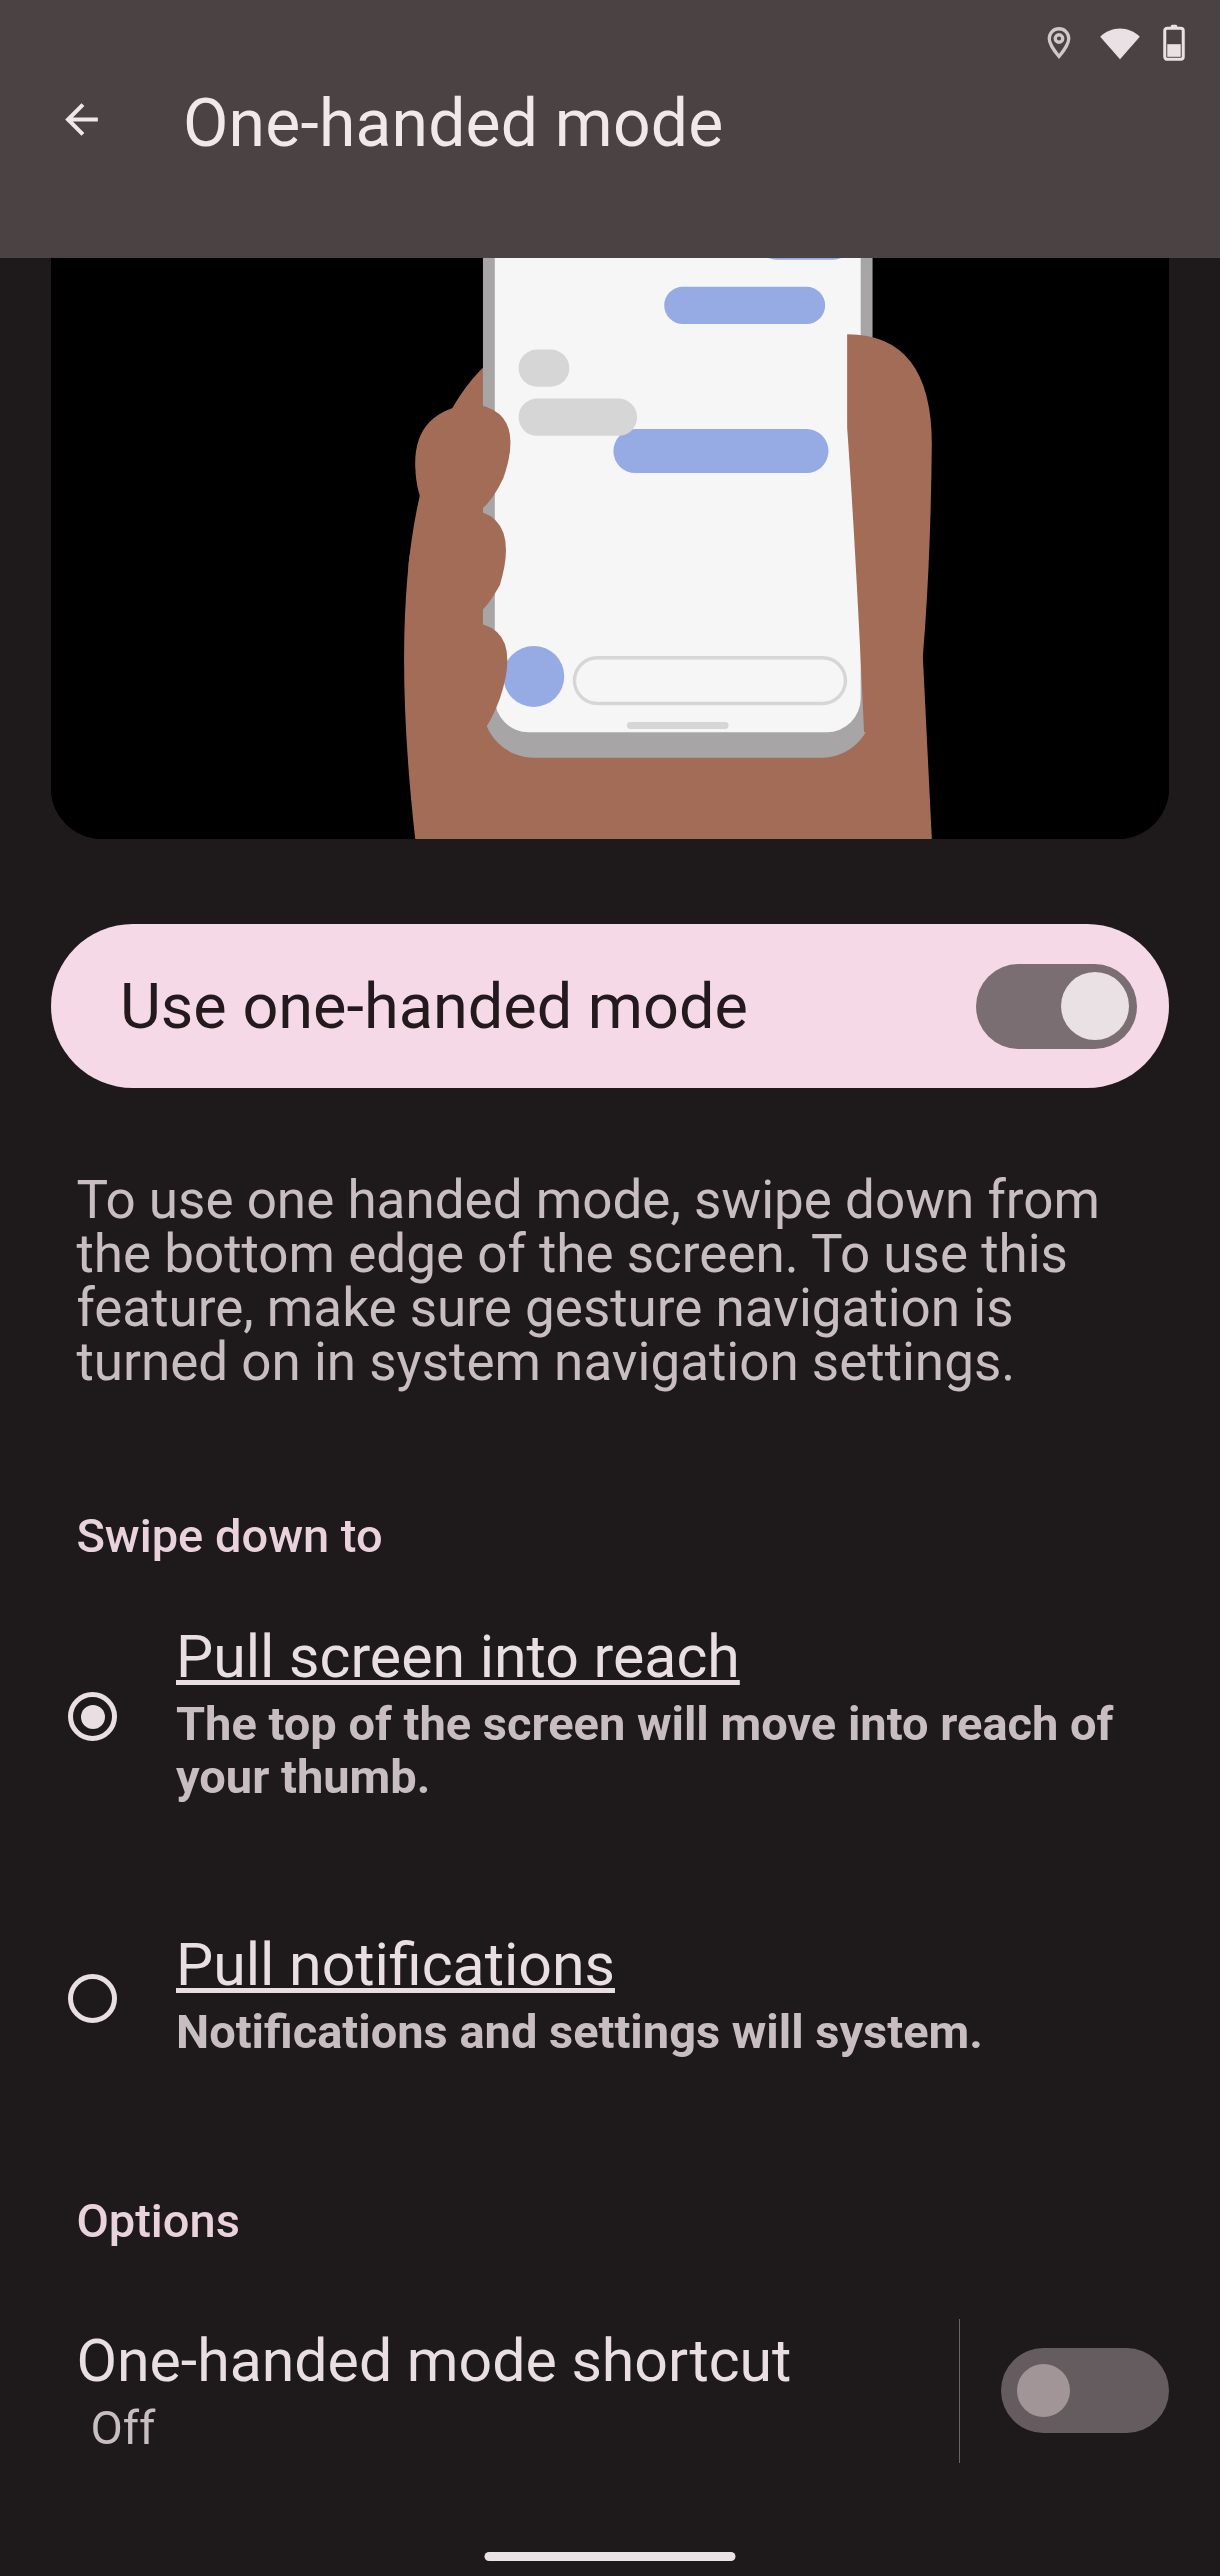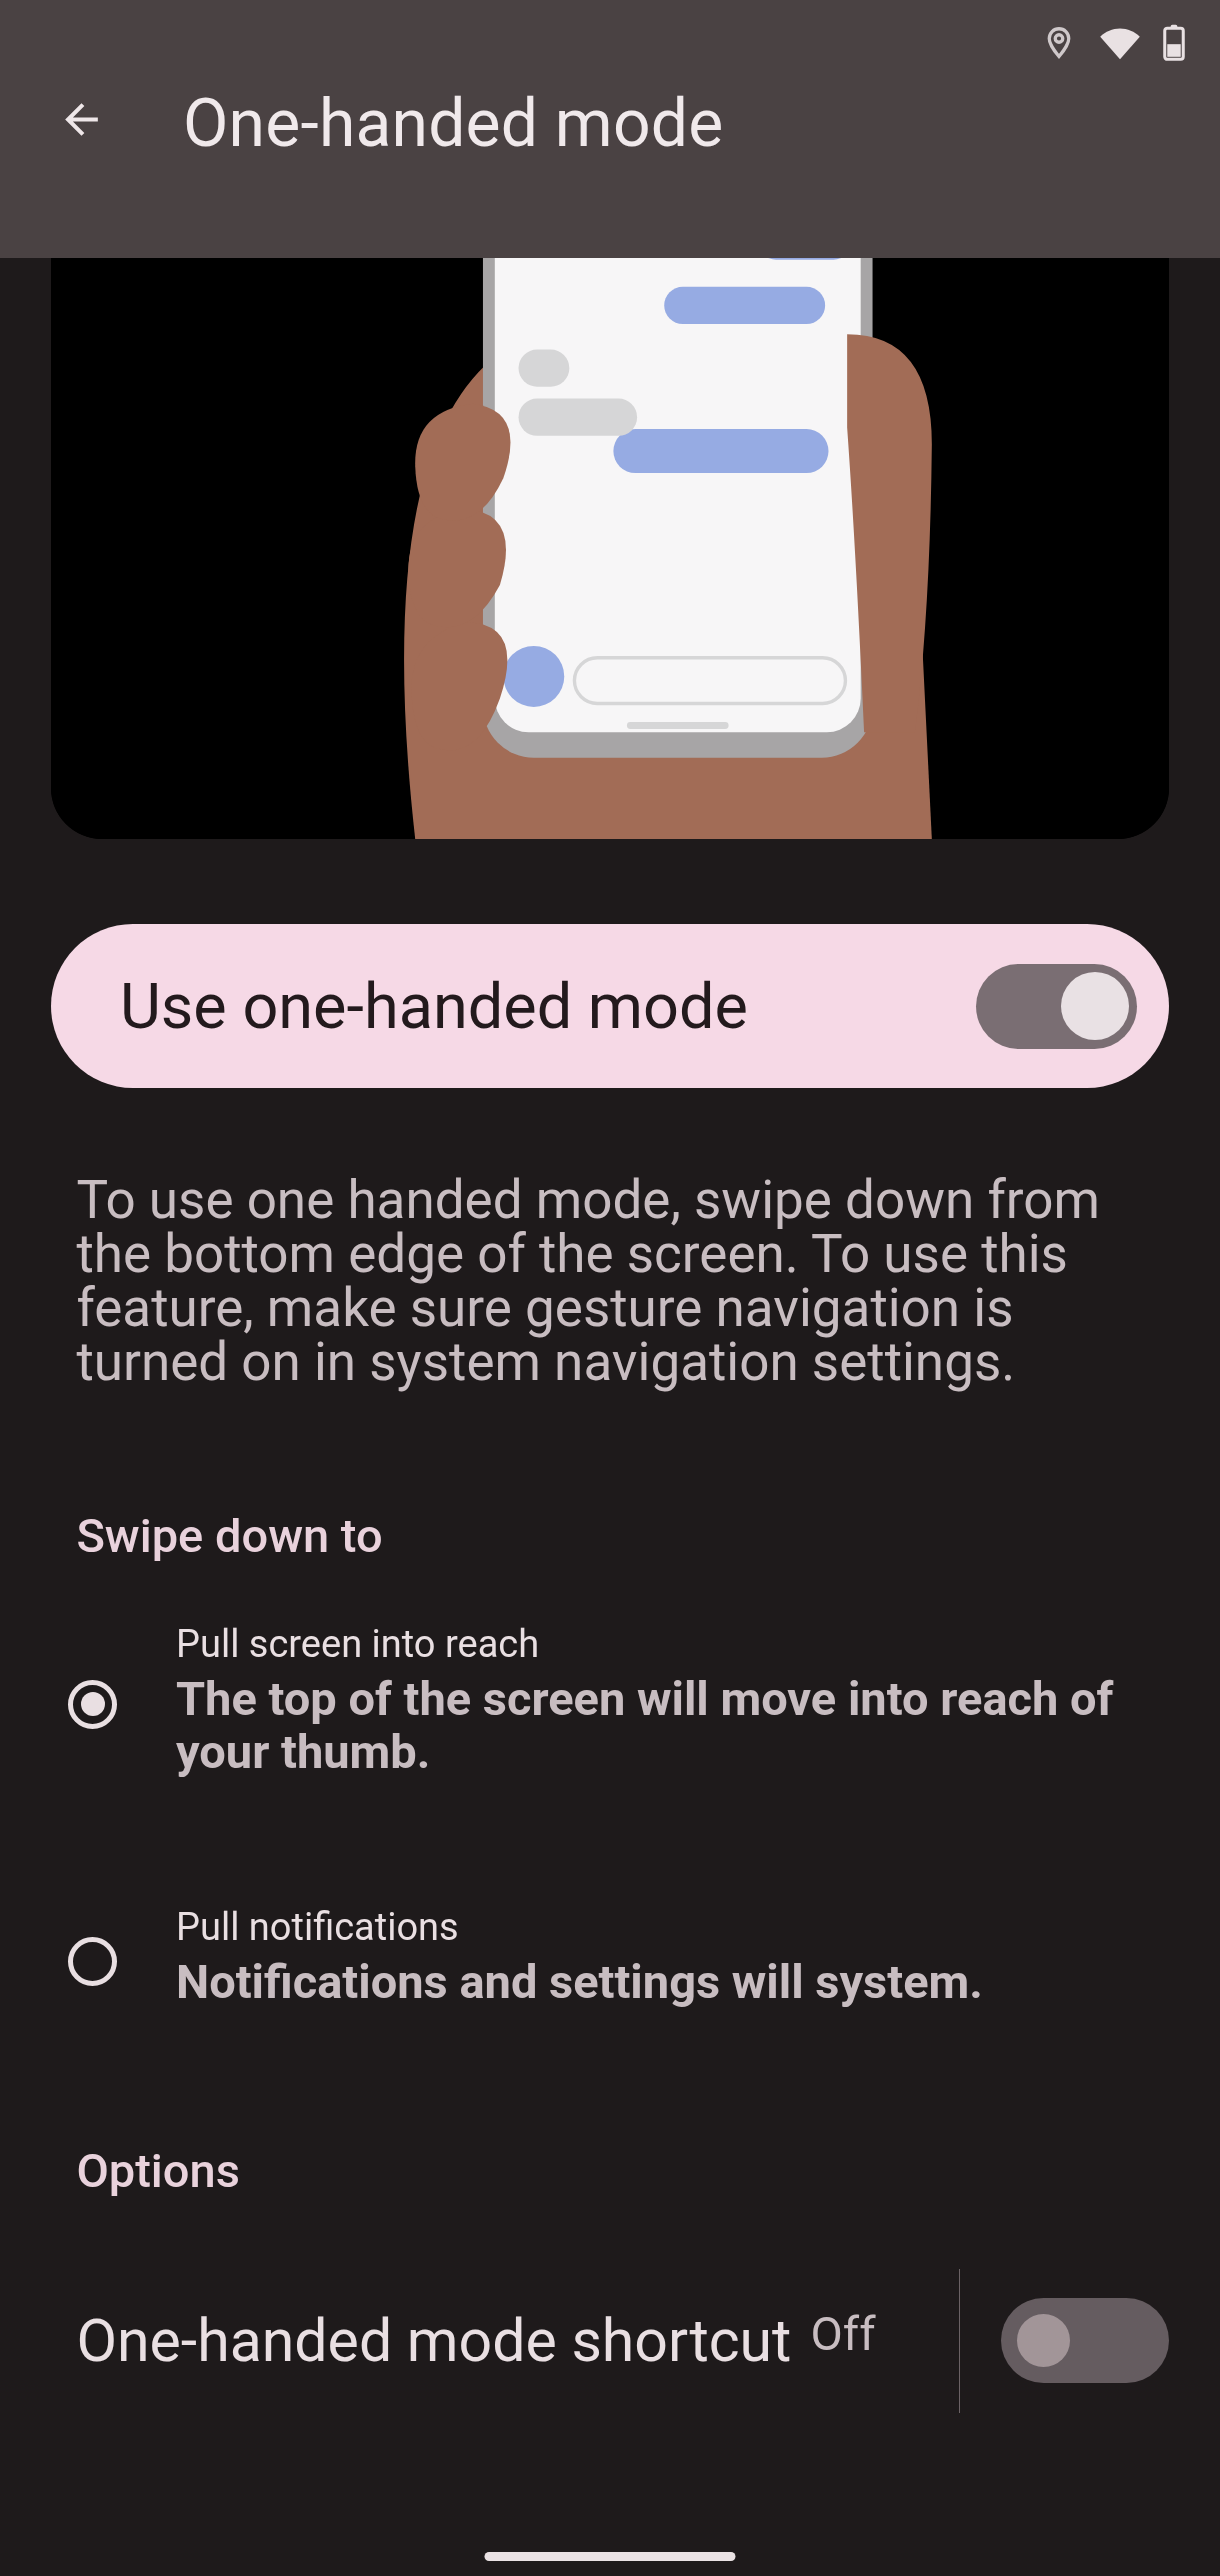--- a/index.html
+++ b/index.html
@@ -137,32 +137,32 @@
       border: 5.1px solid var(--radio-color);
       border-radius: 50%;
       display: flex; align-items: center; justify-content: center;
       margin-top: 8.5px;
     }
     .radio-inner {
       width: 24px; height: 24px;
       background: var(--radio-color); border-radius: 50%;
     }
     .radio-text { display: flex; flex-direction: column; gap: 6.8px; }
-    .radio-title { font-size: 38px; font-weight: 400; color: var(--text-on-dark); }
+    .radio-title { font-size: 59px; font-weight: 400; color: var(--text-on-dark); text-decoration: underline; }
     .radio-sub   { font-size: 47px; font-weight: 700; color: var(--text-muted); line-height: 1.12; }
 
     
     .option-row {
       margin-top: 37px;
       display: flex;
       align-items: center;
       justify-content: space-between;
       padding: 34px 0 34px 25.4px;
     }
-    .option-text { display: flex; gap: 5.1px; }
+    .option-text { display: flex; flex-direction: column; gap: 5.1px; }
     .option-title { font-size: 59px; font-weight: 400; color: var(--text-on-dark); }
     .option-sub   { font-size: 47px; color: var(--text-muted); margin-left: 14px; }
     .option-switch-wrap {
       height: 144px;
       display: flex; align-items: center;
       padding-left: 41px;
       border-left: 1.7px solid var(--divider);
     }
     .switch-off {
       width: 168px; height: 85px;

